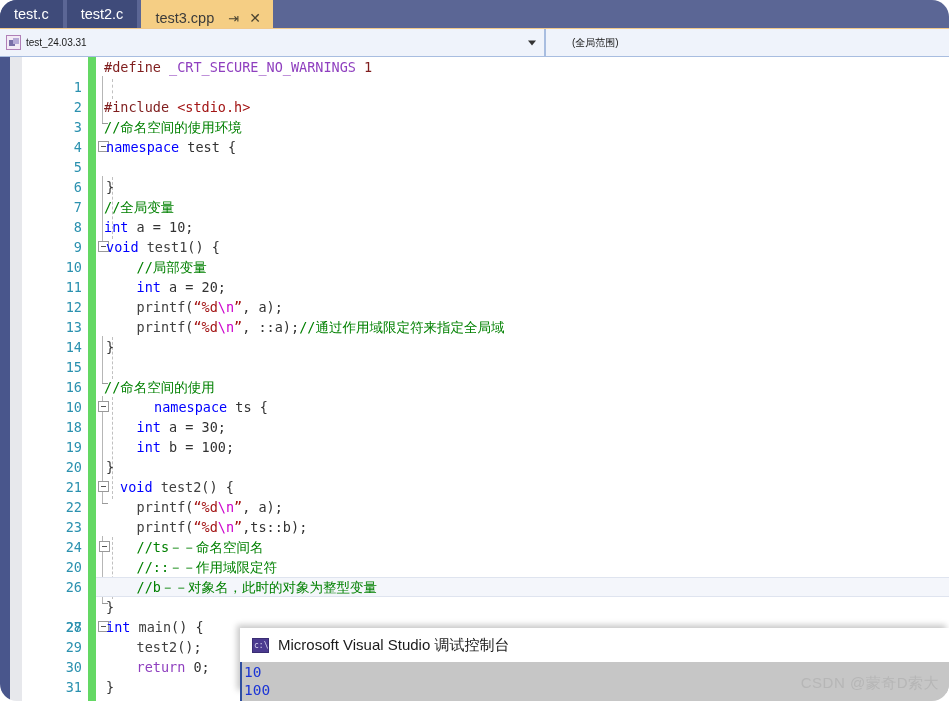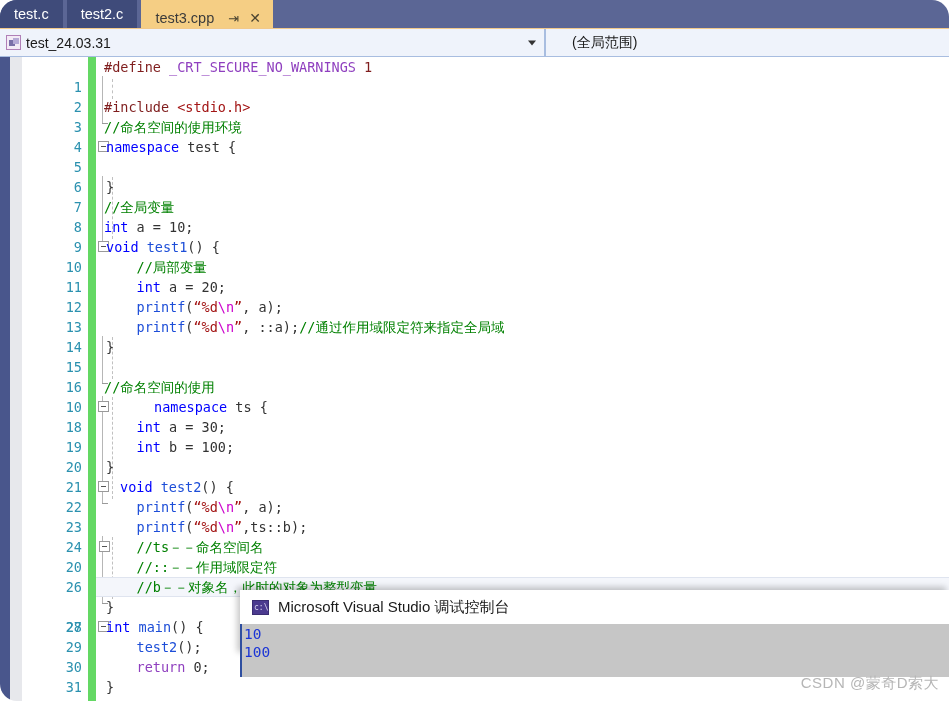--- a/index.html
+++ b/index.html
@@ -52,21 +52,21 @@
     position:relative;margin-right:5px;flex:0 0 auto;
   }
   .projicon::before{
     content:"";position:absolute;left:2px;top:4px;
     width:6px;height:6px;background:#7a6fa8;
   }
   .projicon::after{
     content:"";position:absolute;left:6px;top:2px;
     width:6px;height:6px;background:#b5a9d6;
   }
-  .navtext{font-size:14px;color:#1a1a1a;white-space:nowrap;}
+  .navtext{font-size:10px;color:#1a1a1a;white-space:nowrap;}
   .navcaret{
     position:absolute;right:8px;top:50%;transform:translateY(-50%);
     width:0;height:0;border-left:4px solid transparent;
     border-right:4px solid transparent;border-top:5px solid #333;
   }
   .navscope{
     display:flex;align-items:center;padding-left:26px;flex:1;
   }
 
   
@@ -113,26 +113,26 @@
   .vdash{position:absolute;width:0;border-left:1px dashed #c0c0c0;}
   .foldfoot{position:absolute;height:1px;background:#9a9a9a;}
 
   
   .kw{color:#0000ff;}
   .pp{color:#7f1d1d;}
   .ppid{color:#8f3fbf;}
   .str{color:#a31515;}
   .esc{color:#cc00cc;}
   .cmt{color:#008000;}
-  .fn{color:#1d4ed8;}
+  .fn{color:#404040;}
   .pln{color:#333333;}
 
   
   .console{
-    position:absolute;left:240px;top:590px;width:709px;height:65px;
+    position:absolute;left:240px;top:628px;width:709px;height:65px;
     box-shadow:-3px -3px 6px rgba(0,0,0,0.22);
     background:#c6c6c6;box-sizing:border-box;
   }
   .con-title{
     height:34px;background:#ffffff;display:flex;align-items:center;
     padding-left:12px;box-sizing:border-box;
   }
   .con-icon{
     width:17px;height:15px;background:#4b3a8f;margin-right:9px;
     position:relative;flex:0 0 auto;border:1px solid #3a2d73;box-sizing:border-box;

